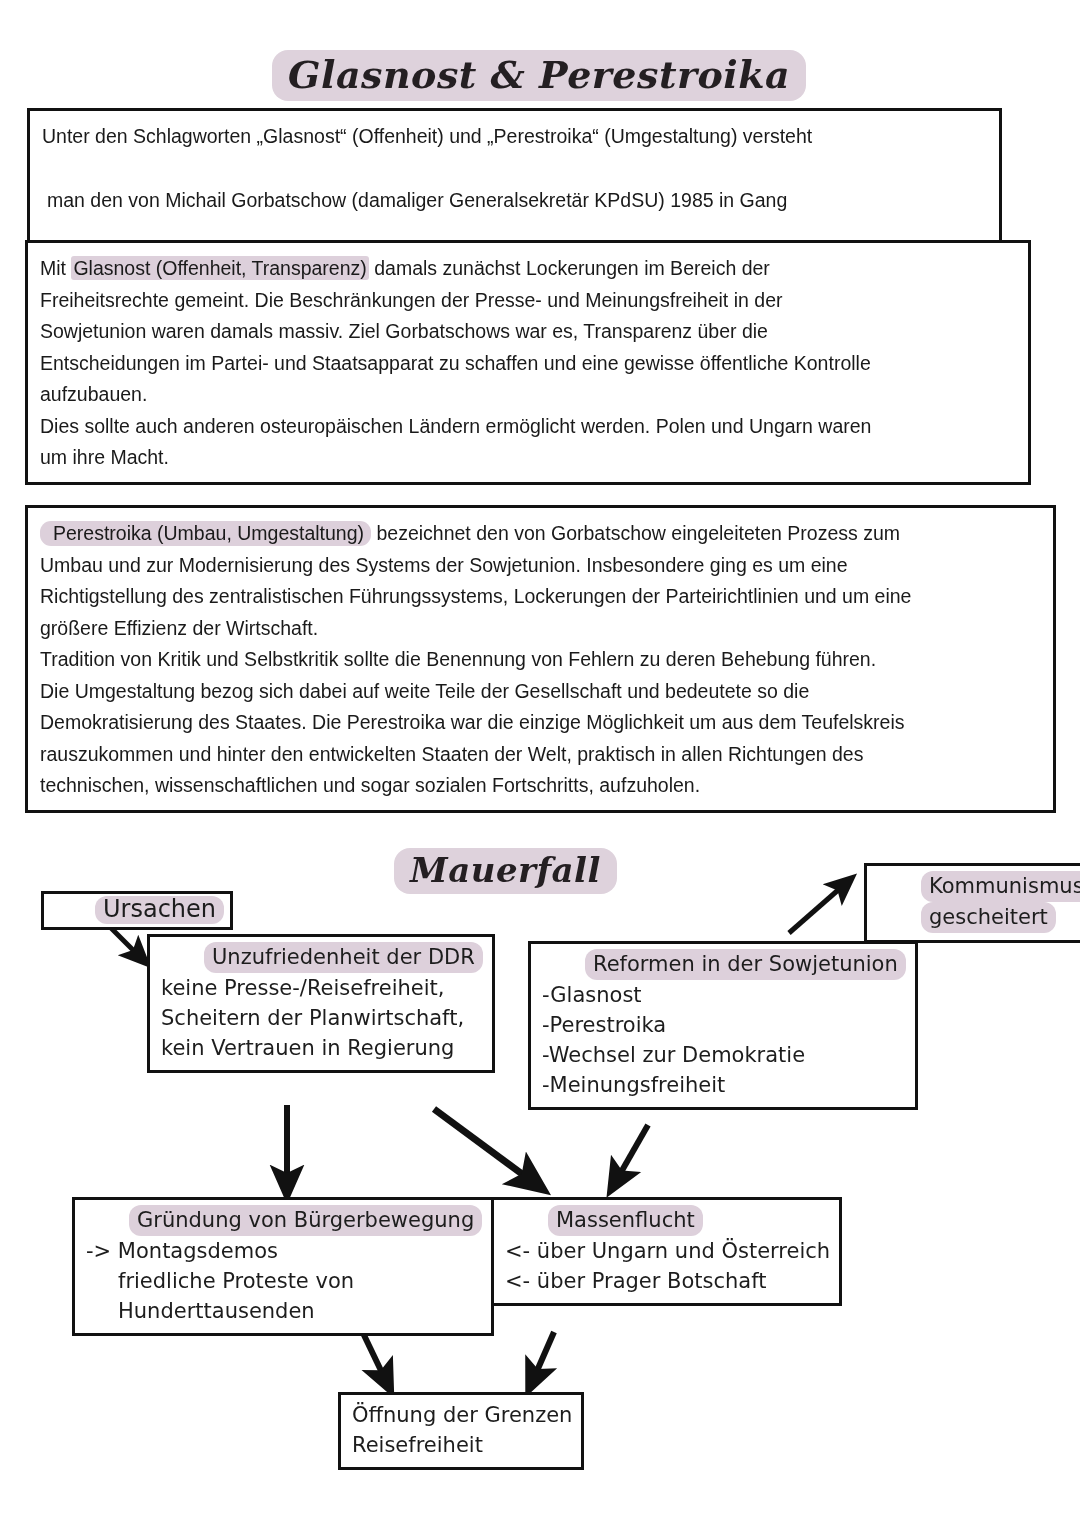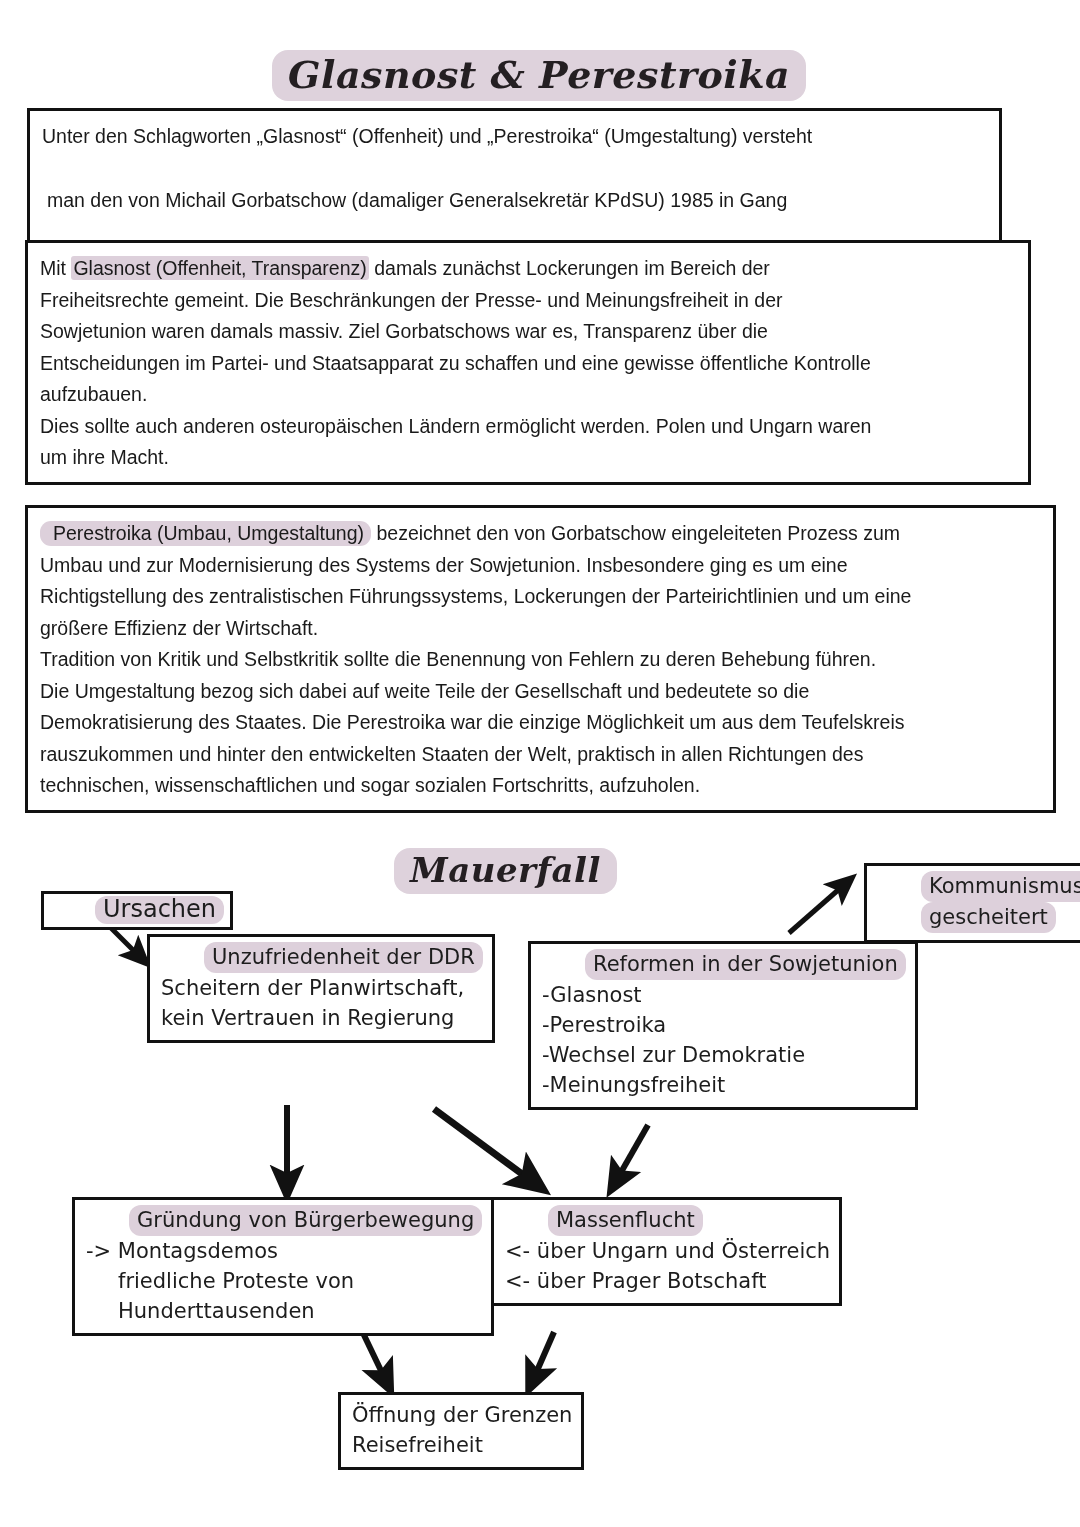--- a/index.html
+++ b/index.html
@@ -187,20 +187,21 @@
 
     <line x1="554" y1="1332" x2="533" y2="1380" stroke="#111111" stroke-width="6" marker-end="url(#ah)"></line>
   </svg>
 
   <div class="node" id="node-ursachen">
     <div class="line"><span class="head">Ursachen</span></div>
   </div>
 
   <div class="node" id="node-unzufrieden">
     <div class="line"><span class="head">Unzufriedenheit der DDR</span></div>
+    <div class="line sub">keine Presse-/Reisefreiheit,</div>
     <div class="line sub">Scheitern der Planwirtschaft,</div>
     <div class="line sub">kein Vertrauen in Regierung</div>
   </div>
 
   <div class="node" id="node-reformen">
     <div class="line"><span class="head">Reformen in der Sowjetunion</span></div>
     <div class="line sub">-Glasnost</div>
     <div class="line sub">-Perestroika</div>
     <div class="line sub">-Wechsel zur Demokratie</div>
     <div class="line sub">-Meinungsfreiheit</div>

